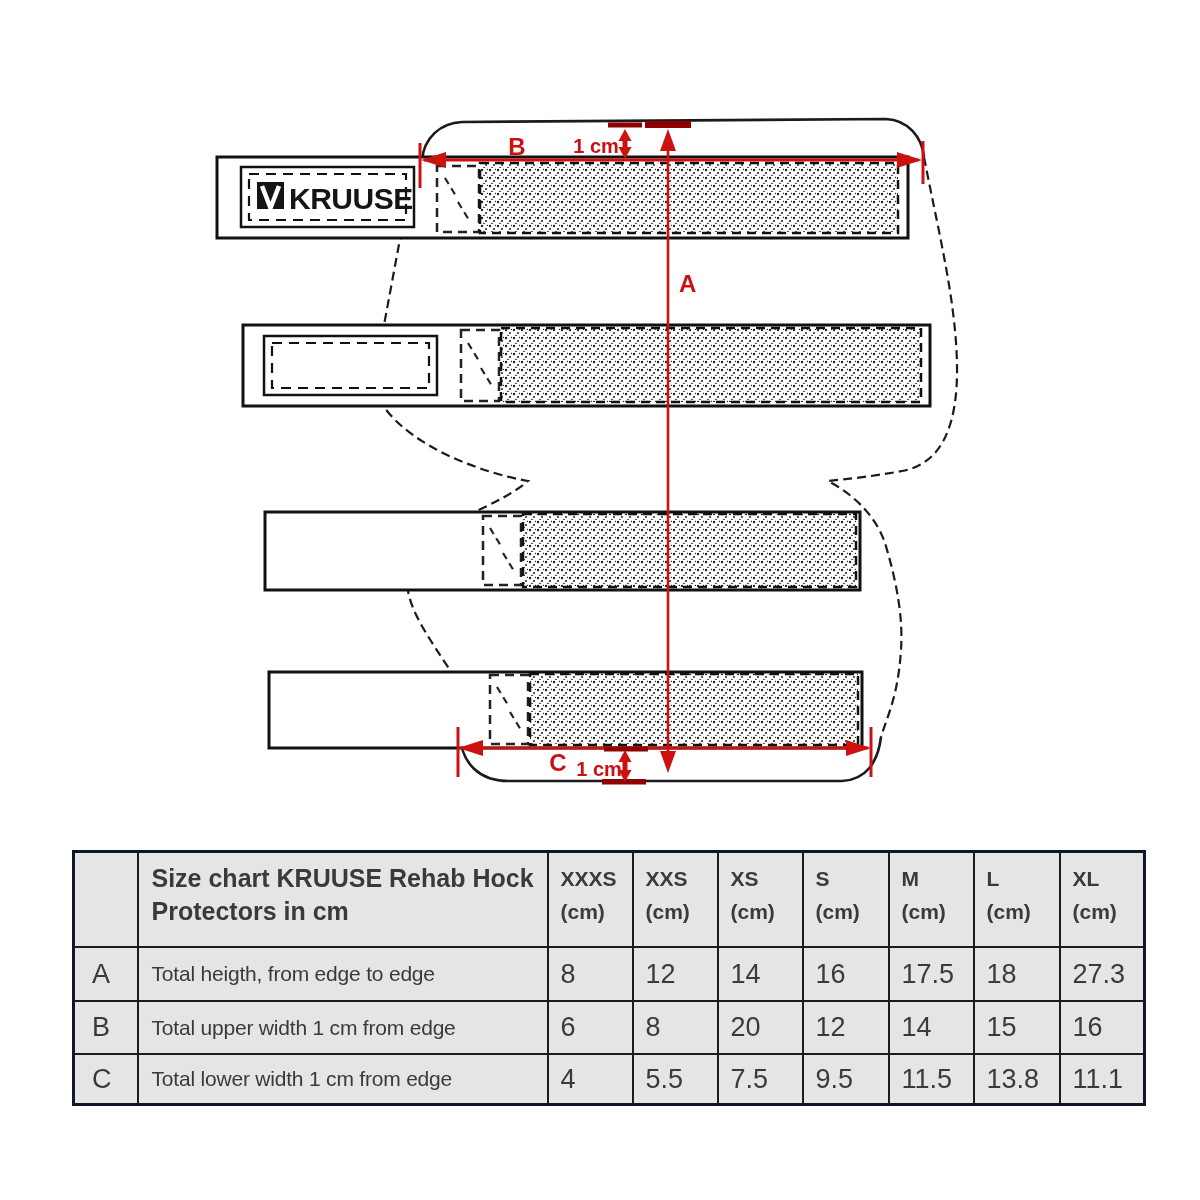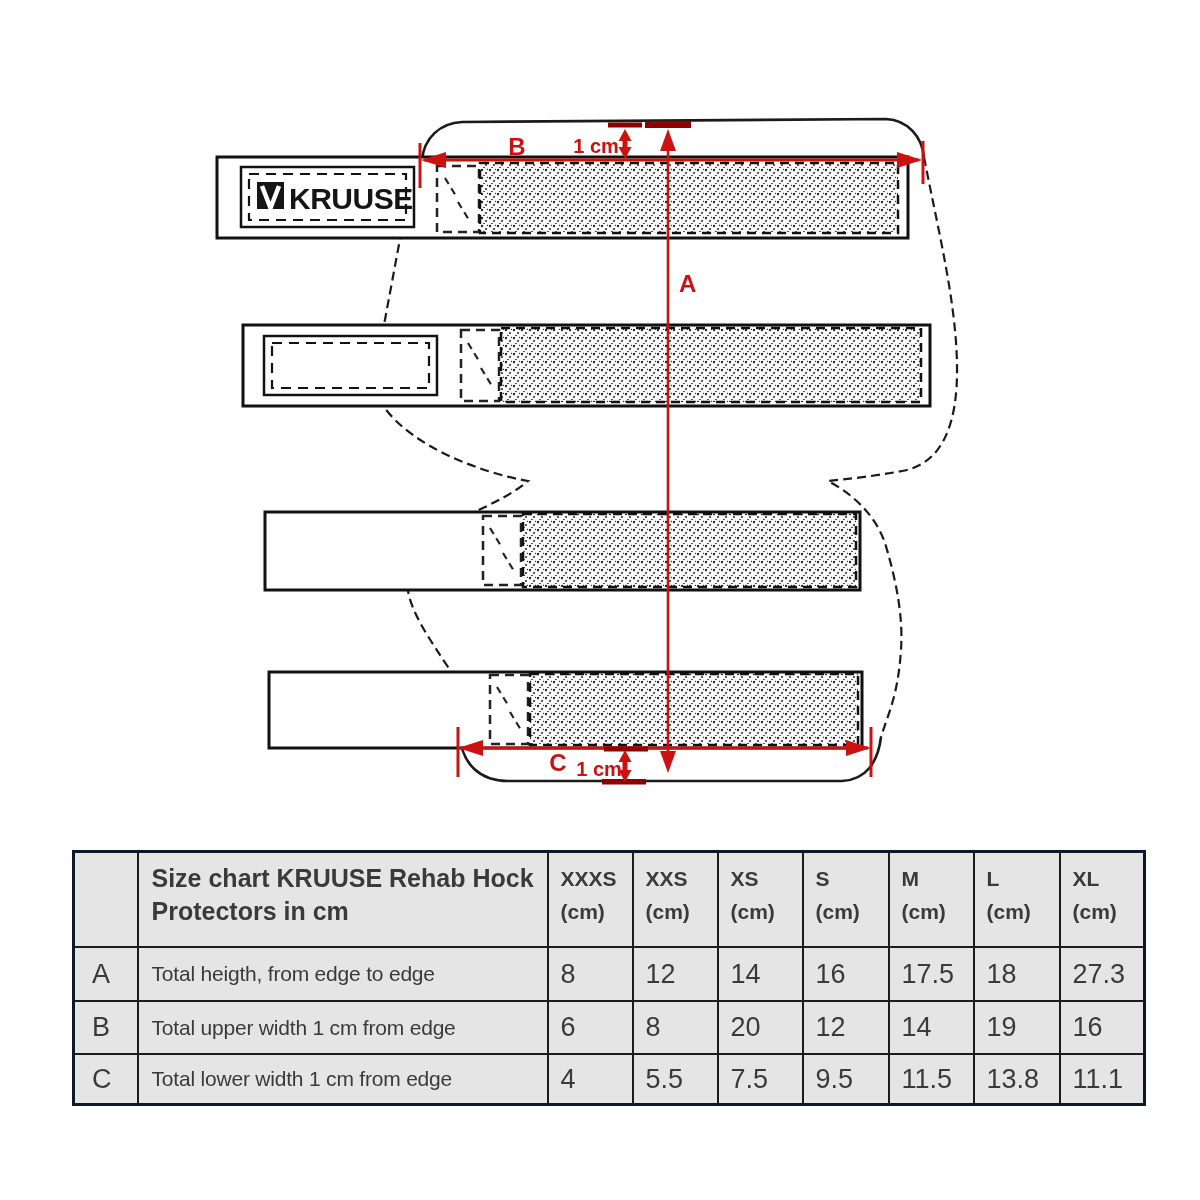--- a/index.html
+++ b/index.html
@@ -212,21 +212,21 @@
     </tr>
 
     <tr class="r-b">
       <td class="c-letter">B</td>
       <td class="c-label">Total upper width 1 cm from edge</td>
       <td class="c-val">6</td>
       <td class="c-val">8</td>
       <td class="c-val">20</td>
       <td class="c-val">12</td>
       <td class="c-val">14</td>
-      <td class="c-val">19</td>
+      <td class="c-val">15</td>
       <td class="c-val">16</td>
     </tr>
 
     <tr class="r-c">
       <td class="c-letter">C</td>
       <td class="c-label">Total lower width 1 cm from edge</td>
       <td class="c-val">4</td>
       <td class="c-val">5.5</td>
       <td class="c-val">7.5</td>
       <td class="c-val">9.5</td>

